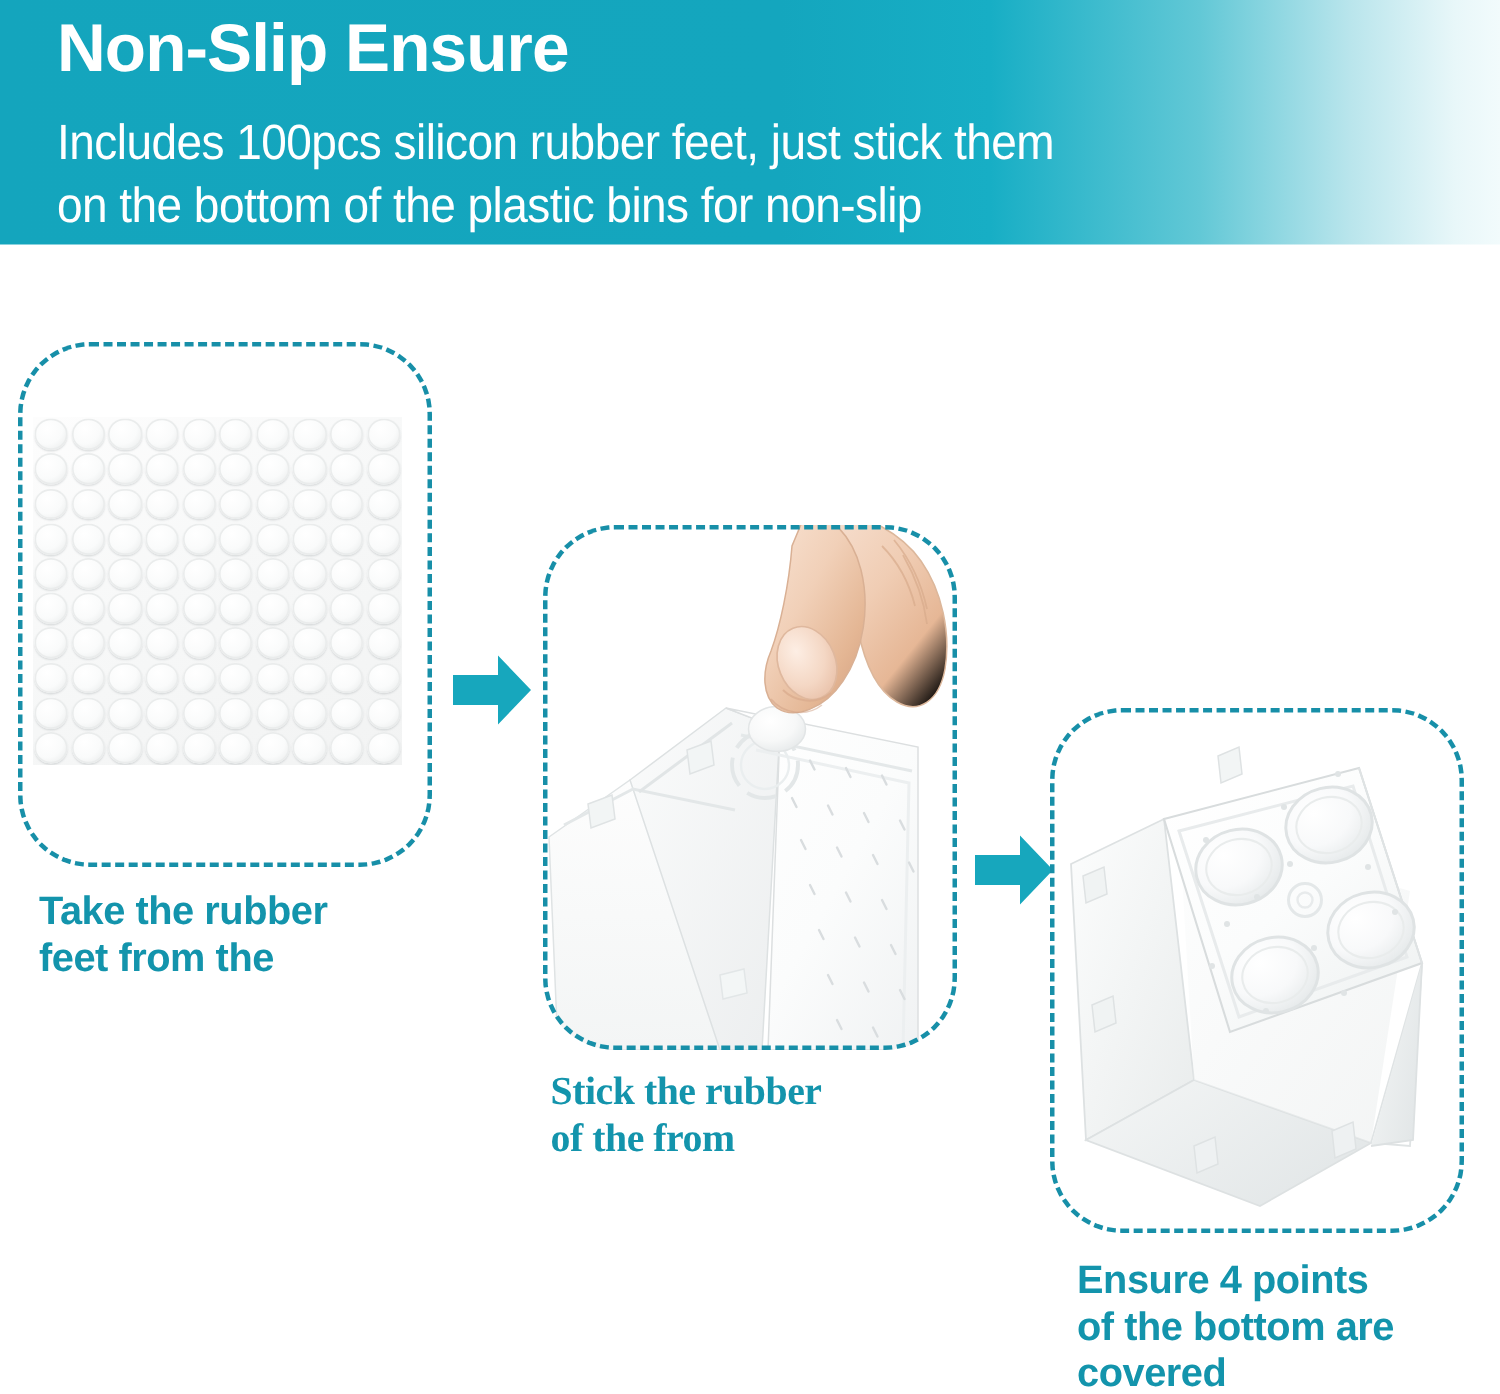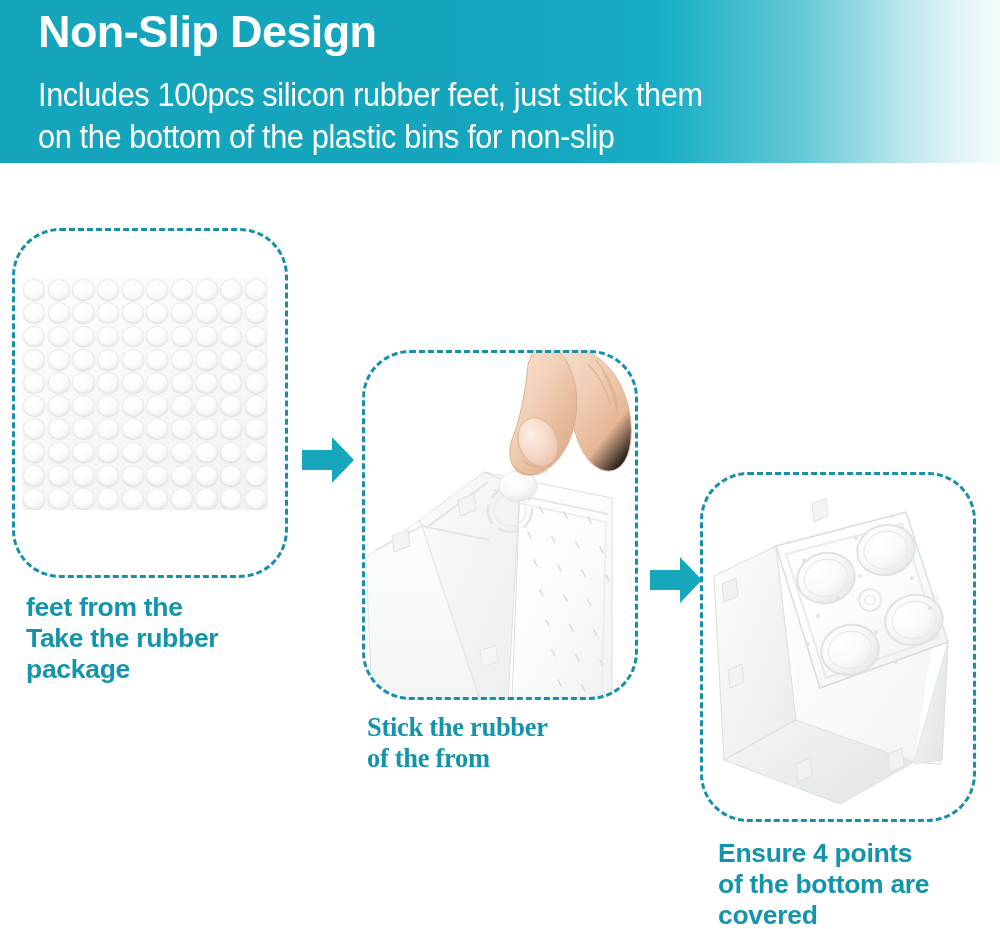--- a/index.html
+++ b/index.html
@@ -123,21 +123,21 @@
     left: 700px; top: 472px;
     width: 276px; height: 350px;
     overflow: hidden;
     border-radius: 48px;
   }
 </style>
 </head>
 <body>
 
 <div id="header-band">
-  <div id="header-title">Non-Slip Design</div>
+  <div id="header-title">Non-Slip Ensure</div>
   <div id="header-subtitle">
     <span class="sub-line">Includes 100pcs silicon rubber feet, just stick them</span>
     <span class="sub-line">on the bottom of the plastic bins for non-slip</span>
   </div>
 </div>
 
 <div id="panel-1-box" class="panel-box"></div>
 
 <div id="feet-sheet">
   <div class="feet-grid">
@@ -238,23 +238,22 @@
       <div class="foot"></div>
       <div class="foot"></div>
       <div class="foot"></div>
       <div class="foot"></div>
       <div class="foot"></div>
       <div class="foot"></div>
   </div>
 </div>
 
 <div id="caption-1" class="caption">
+  <span class="cap-line">Take the rubber</span>
   <span class="cap-line">feet from the</span>
-  <span class="cap-line">Take the rubber</span>
-  <span class="cap-line">package</span>
 </div>
 
 <div id="arrow-1" class="arrow">
   <svg width="56" height="56" viewBox="0 0 56 56">
     <path d="M2,18 L32,18 L32,5 L54,28 L32,51 L32,38 L2,38 Z" fill="#17a7bd"></path>
   </svg>
 </div>
 
 <div id="panel-2-art">
   <svg width="276" height="350" viewBox="0 0 276 350">

